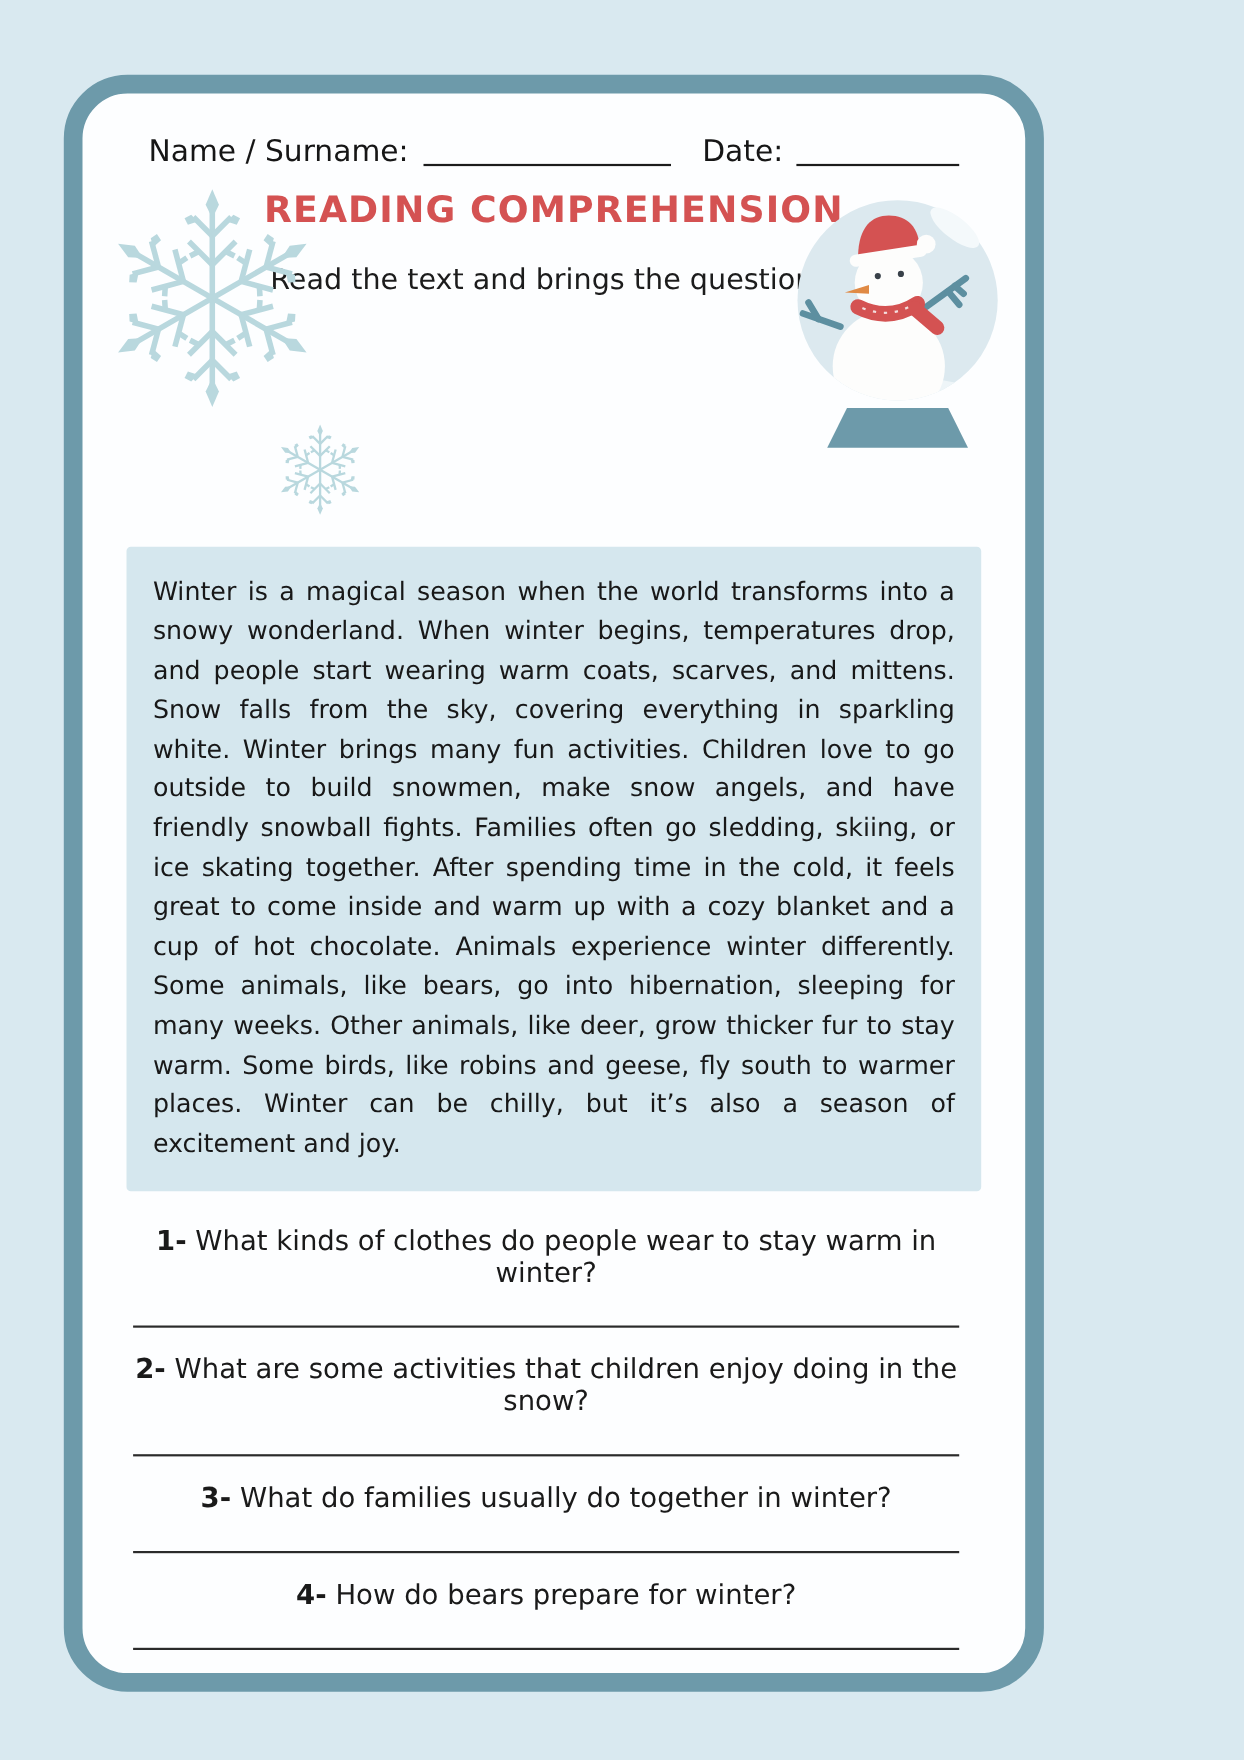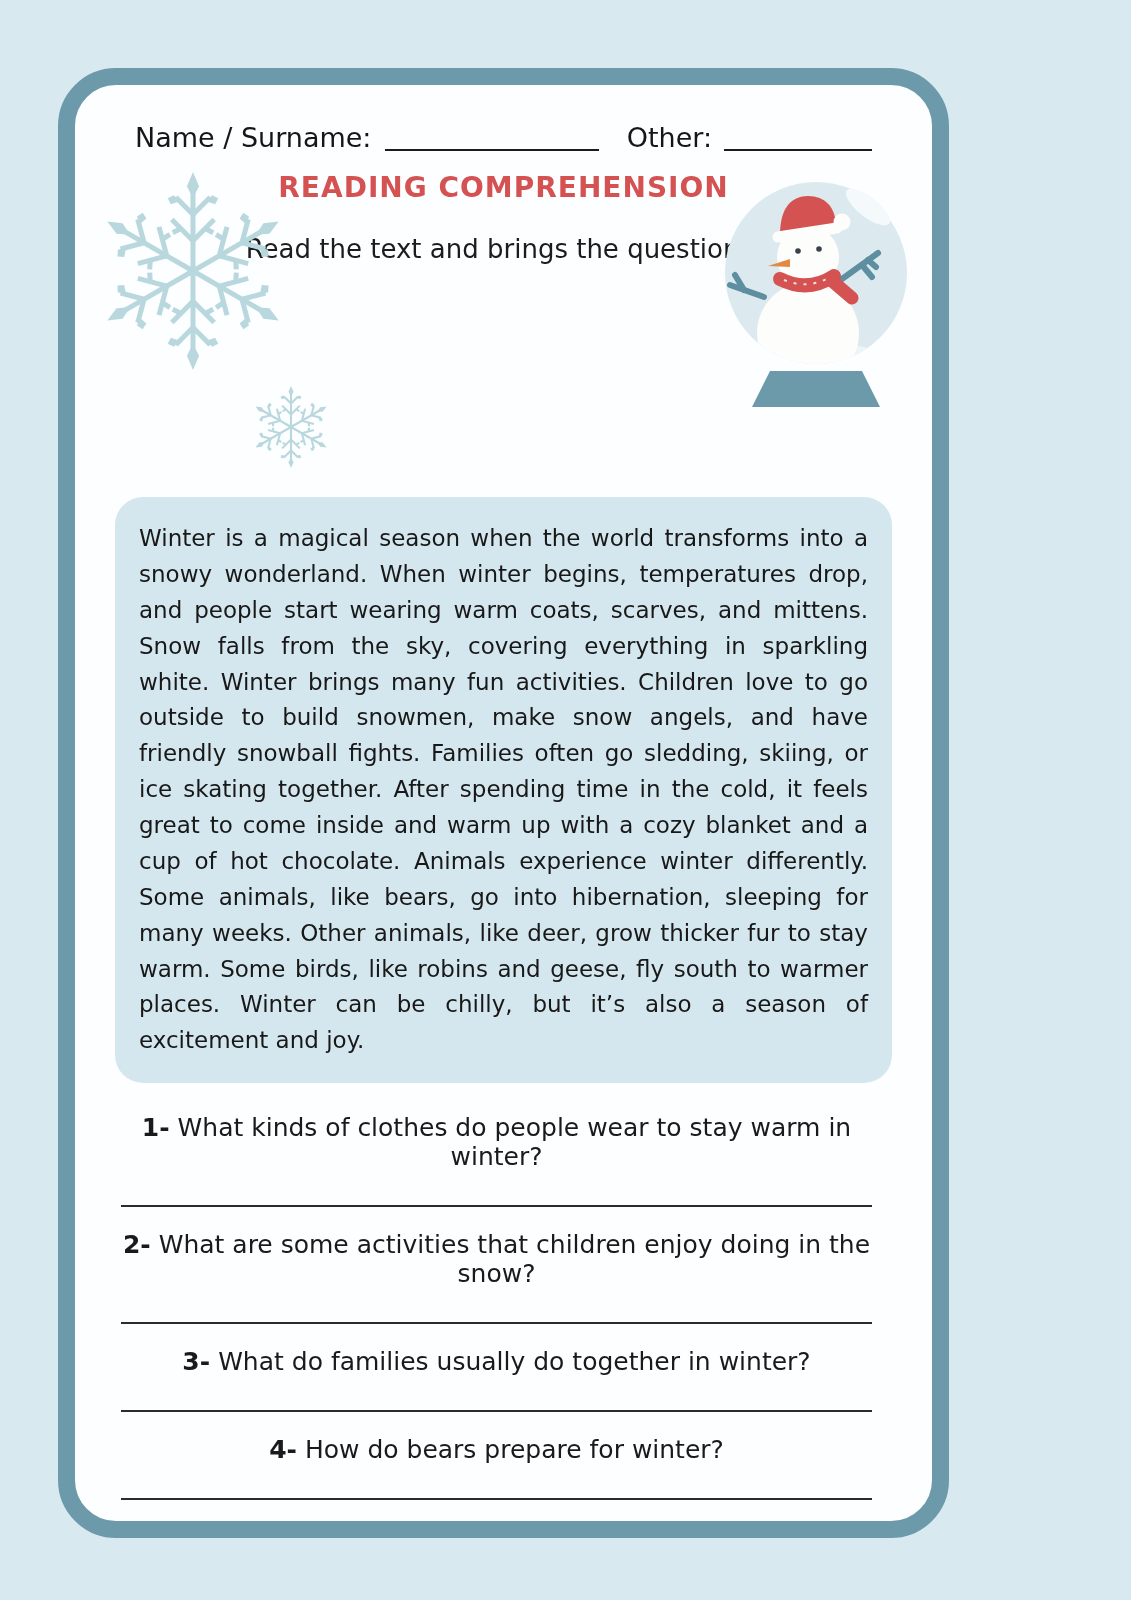--- a/index.html
+++ b/index.html
@@ -30,34 +30,34 @@
   .date-label { white-space: nowrap; }
   .date-line { width: 148px; margin: 0 0 2px 12px; }
 
   
   .title-section { position: relative; height: 312px; margin-top: 18px; text-align: center; }
   .main-title {
     font-size: 98px; font-weight: 800; letter-spacing: 3px;
     color: #5e90a1; line-height: 1.04; margin-top: 14px;
   }
   .subtitle {
-    font-size: 28px; font-weight: 800; letter-spacing: 1px;
+    font-size: 33px; font-weight: 800; letter-spacing: 1px;
     color: #d45252; margin-top: 4px;
   }
   .instruction { font-size: 26px; color: #1c1c1c; margin-top: 30px; }
 
   .flake-large { position: absolute; left: -28px; top: -6px; width: 212px; height: 212px; }
   .flake-small { position: absolute; left: 132px; top: 212px; width: 88px; height: 88px; }
   .globe { position: absolute; right: -22px; top: -16px; width: 196px; height: 258px; }
 
   
   .passage-box {
     margin-top: 14px;
     background: #d5e7ee;
-    border-radius: 28px;
+    border-radius: 4px;
     padding: 24px 24px;
   }
   .passage-text {
     font-size: 23px; line-height: 1.56; color: #181818;
     text-align: justify;
   }
 
   
   .questions { margin: 30px 20px 0 6px; }
   .question-block { margin-bottom: 23px; }
@@ -92,21 +92,21 @@
     </g>
   </defs>
 </svg>
 
 <div class="card">
   <div class="content">
 
     <div class="header-row">
       <span>Name / Surname:</span>
       <span class="write-line name-line"></span>
-      <span class="date-label">Other:</span>
+      <span class="date-label">Date:</span>
       <span class="write-line date-line"></span>
     </div>
 
     <div class="title-section">
 
       <svg class="flake-large" viewBox="-105 -105 210 210">
         <style>.fill{fill:#b9d8de;stroke:none;}</style>
         <use href="#snowflake-sym"></use>
       </svg>
 

